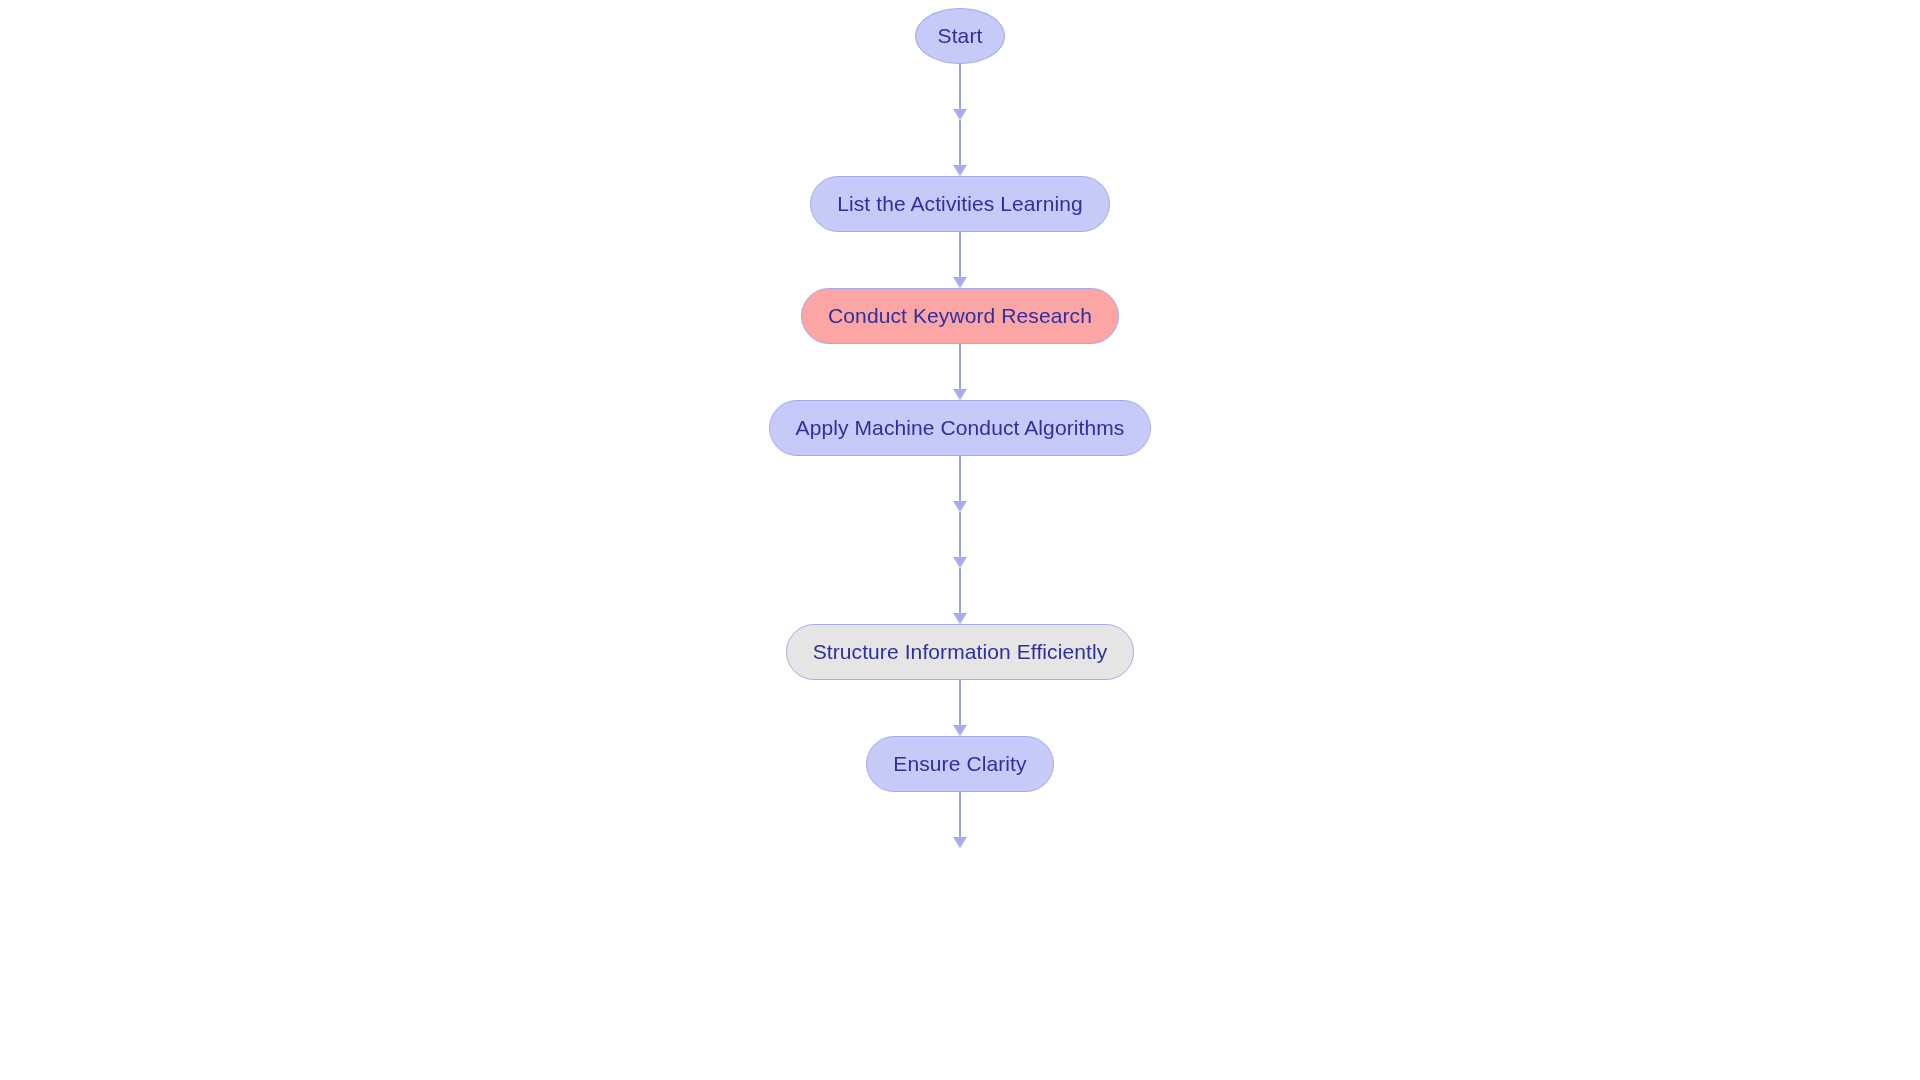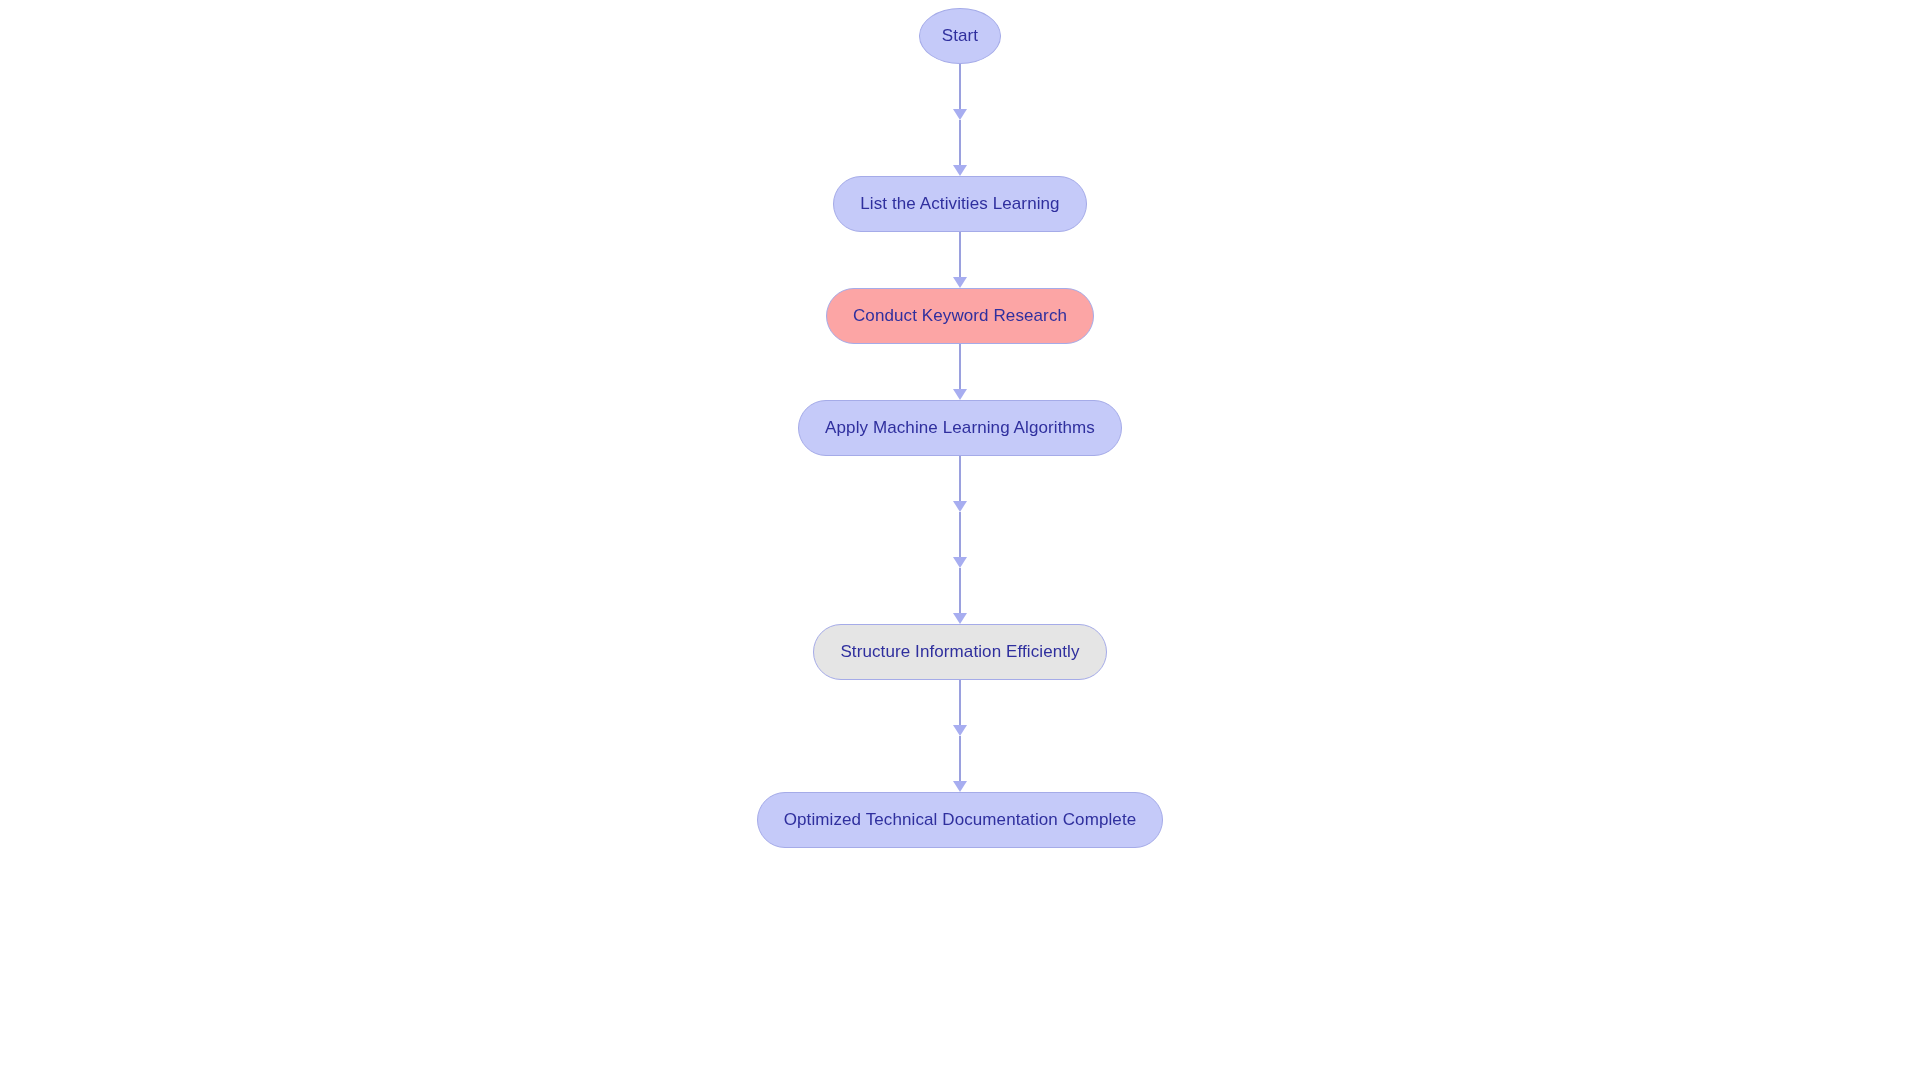--- a/index.html
+++ b/index.html
@@ -34,21 +34,21 @@
   }
 
   .node {
     box-sizing: border-box;
     display: flex;
     align-items: center;
     justify-content: center;
     background: #c5caf9;
     border: 1px solid #a5abe8;
     color: #2f2f9e;
-    font-size: 17px;
+    font-size: 21px;
     font-family: "Liberation Sans", sans-serif;
     letter-spacing: 0.1px;
     white-space: nowrap;
     padding: 0 26px;
     height: 56px;
     border-radius: 28px;
   }
 
   .node.terminal-start {
     border-radius: 50% / 50%;
@@ -115,21 +115,21 @@
     <div class="node" style="background: #fca5a5; border-color: rgb(165, 171, 232); color: rgb(47, 47, 158); min-width: 232px;">
       <span>Conduct Keyword Research</span>
     </div>
 
     <div class="connector" style="height:56px">
       <div class="line" style="background: rgb(154, 160, 222);"></div>
       <div class="arrowhead" style="border-top-color: rgb(167, 173, 240);"></div>
     </div>
 
     <div class="node" style="background: rgb(197, 202, 249); border-color: rgb(165, 171, 232); color: rgb(47, 47, 158); min-width: 278px;">
-      <span>Apply Machine Learning Algorithms</span>
+      <span>Apply Machine Conduct Algorithms</span>
     </div>
 
     <div class="connector" style="height:56px">
       <div class="line" style="background: rgb(154, 160, 222);"></div>
       <div class="arrowhead" style="border-top-color: rgb(167, 173, 240);"></div>
     </div>
 
 
     <div class="connector" style="height:56px">
       <div class="line" style="background: rgb(154, 160, 222);"></div>
@@ -144,24 +144,24 @@
 
     <div class="node" style="background: #e5e5e5; border-color: rgb(165, 171, 232); color: rgb(47, 47, 158); min-width: 254px;">
       <span>Structure Information Efficiently</span>
     </div>
 
     <div class="connector" style="height:56px">
       <div class="line" style="background: rgb(154, 160, 222);"></div>
       <div class="arrowhead" style="border-top-color: rgb(167, 173, 240);"></div>
     </div>
 
+    <div class="node" style="background: rgb(197, 202, 249); border-color: rgb(165, 171, 232); color: rgb(47, 47, 158); min-width: 134px;">
+      <span>Ensure Clarity</span>
+    </div>
 
     <div class="connector" style="height:56px">
       <div class="line" style="background: rgb(154, 160, 222);"></div>
       <div class="arrowhead" style="border-top-color: rgb(167, 173, 240);"></div>
     </div>
 
-    <div class="node" style="background: rgb(197, 202, 249); border-color: rgb(165, 171, 232); color: rgb(47, 47, 158); min-width: 352px;">
-      <span>Optimized Technical Documentation Complete</span>
-    </div>
 
   </div>
 </div>
 
 </body></html>

